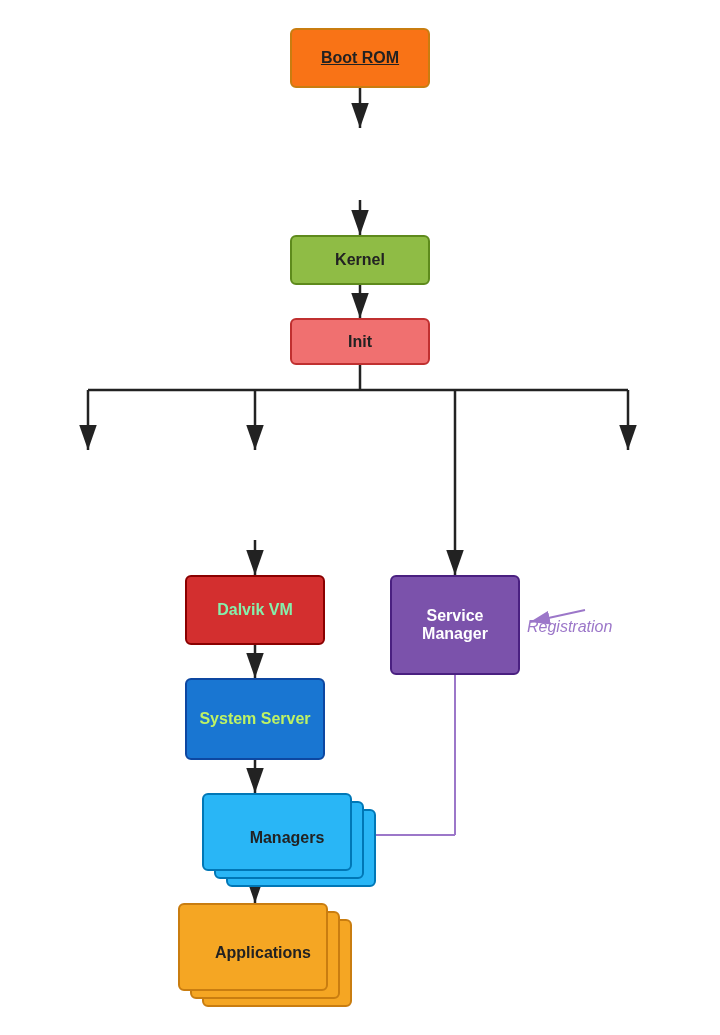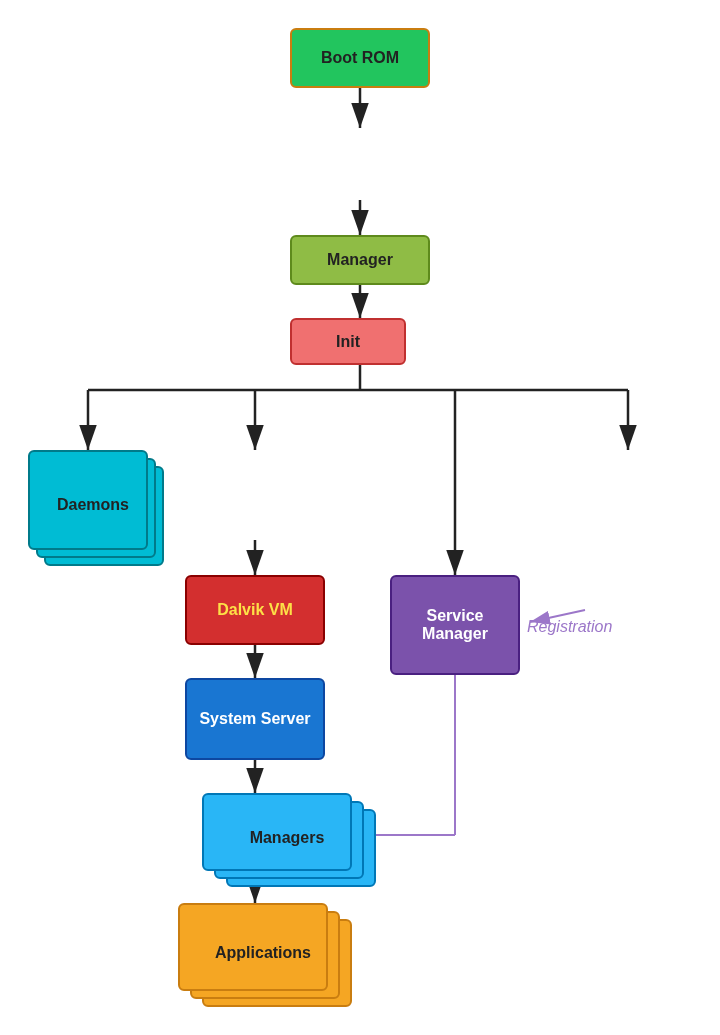--- a/index.html
+++ b/index.html
@@ -21,27 +21,27 @@
       display: flex;
       align-items: center;
       justify-content: center;
       text-align: center;
       font-size: 16px;
       font-weight: bold;
       color: #222;
       border-radius: 6px;
       border: 2px solid rgba(0,0,0,0.15);
     }
-    .box-orange { background: #22c55e; border-color: #c97d10; }
+    .box-orange { background: #f97316; border-color: #c97d10; text-decoration: underline; }
     .box-cyan { background: #5bc8e8; border-color: #2a9fc0; }
     .box-green { background: #8fbc45; border-color: #5e8a1c; }
     .box-red { background: #f07070; border-color: #c03030; }
     .box-olive { background: #7cb342; border-color: #4a7a10; }
-    .box-darkred { background: #d32f2f; border-color: #8a0000; color: #fde047; text-align: center; }
-    .box-blue { background: #1976d2; border-color: #0d47a1; color: #ffffff; }
+    .box-darkred { background: #d32f2f; border-color: #8a0000; color: #86efac; text-align: center; }
+    .box-blue { background: #1976d2; border-color: #0d47a1; color: #bef264; }
     .box-purple { background: #7b52ab; border-color: #4a2080; color: #fff; }
 
     
     .stacked {
       position: absolute;
     }
     .stacked .page {
       position: absolute;
       border-radius: 6px;
       border: 2px solid rgba(0,0,0,0.2);
@@ -117,33 +117,27 @@
 
     <line x1="585" y1="610" x2="530" y2="622" stroke="#9c77c9" stroke-width="2" marker-end="url(#arrowhead-purple)"></line>
   </svg>
 
   <div class="box box-orange" style="left:290px; top:28px; width:140px; height:60px;">
     <span>Boot ROM</span>
   </div>
 
 
   <div class="box box-green" style="left:290px; top:235px; width:140px; height:50px;">
-    <span>Manager</span>
+    <span>Kernel</span>
   </div>
 
-  <div class="box box-red" style="left:290px; top:318px; width:116px; height:47px;">
+  <div class="box box-red" style="left:290px; top:318px; width:140px; height:47px;">
     <span>Init</span>
   </div>
 
-  <div class="stacked" style="left:28px; top:450px; width:130px; height:110px;">
-    <div class="page" style="width:120px;height:100px;background:#00bcd4;left:8px;top:8px;border-color:#007a8a;"></div>
-    <div class="page" style="width:120px;height:100px;background:#00bcd4;left:4px;top:4px;border-color:#007a8a;"></div>
-    <div class="page" style="width:120px;height:100px;background:#00bcd4;left:0px;top:0px;border-color:#007a8a;"></div>
-    <div class="stacked-label">Daemons</div>
-  </div>
 
 
 
   <div class="box box-darkred" style="left:185px; top:575px; width:140px; height:70px;">
     <span>Dalvik VM</span>
   </div>
 
   <div class="box box-purple" style="left:390px; top:575px; width:130px; height:100px;align-items:center;">
     <span>Service Manager</span>
   </div>

